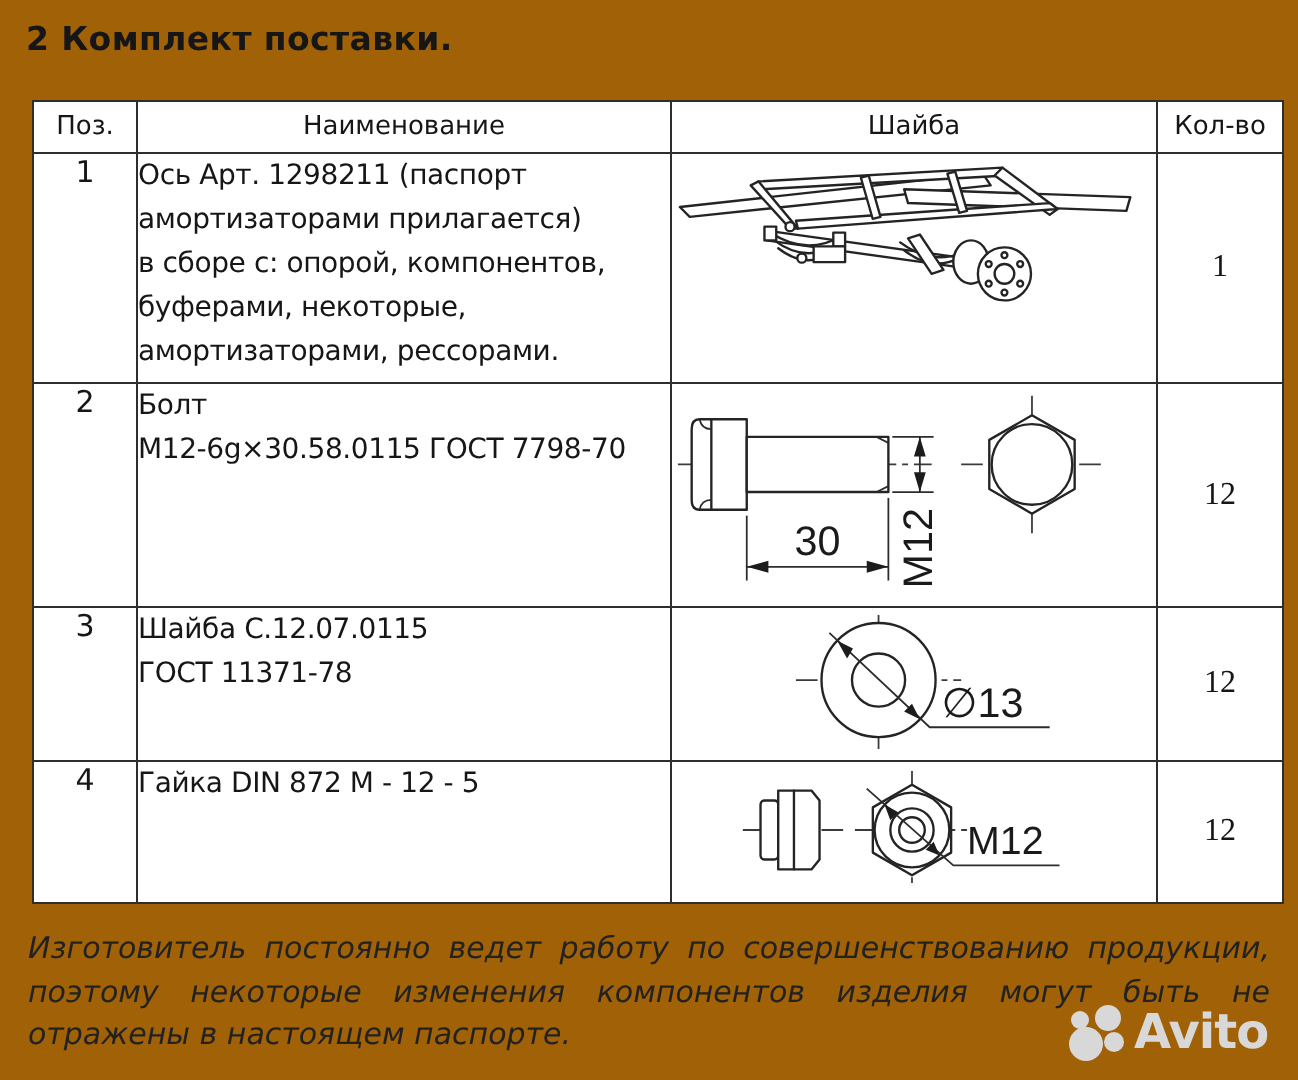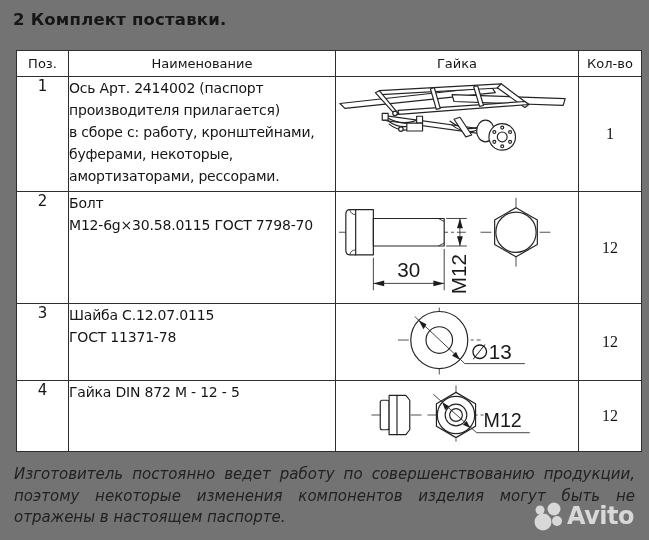--- a/index.html
+++ b/index.html
@@ -1,16 +1,16 @@
 <!DOCTYPE html>
 <html><head>
 <meta charset="utf-8">
 <style>
   html,body{margin:0;padding:0;background:#ffffff;}
-  .page{position:relative;width:649px;height:540px;background:#737373;overflow:hidden;
+  .page{position:relative;width:649px;height:540px;background:#a16207;overflow:hidden;
         font-family:"DejaVu Sans",sans-serif;color:#161616;}
   .title{position:absolute;left:13px;top:10px;margin:0;font-size:16.5px;font-weight:bold;letter-spacing:.2px;}
   table.kit{position:absolute;left:16px;top:50px;width:625px;border-collapse:collapse;table-layout:fixed;}
   table.kit th,table.kit td{border:1.6px solid #2e2e2e;padding:0;font-weight:normal;background:#fff;}
   table.kit th{font-size:13px;height:25px;text-align:center;vertical-align:middle;}
   td.pos{text-align:center;vertical-align:top;padding-top:9px;font-size:15px;}
   td.name{vertical-align:top;padding:8px 4px 0 10px;font-size:14px;line-height:22px;letter-spacing:-.2px;}
   td.name div{white-space:nowrap;}
   td.qty{text-align:center;vertical-align:middle;font-family:"Liberation Serif",serif;font-size:16px;}
   td.sketch{vertical-align:top;}
@@ -39,32 +39,32 @@
     <colgroup>
       <col style="width:52px">
         <col style="width:267px">
         <col style="width:243px">
         <col style="width:63px">
     </colgroup>
     <thead>
       <tr>
         <th>Поз.</th>
         <th>Наименование</th>
-        <th>Гайка</th>
+        <th>Шайба</th>
         <th>Кол-во</th>
       </tr>
     </thead>
     <tbody>
 
       <tr style="height:115px;">
         <td class="pos">1</td>
         <td class="name">
-          <div>Ось Арт. 2414002 (паспорт</div>
-          <div>производителя прилагается)</div>
-          <div>в сборе с: работу, кронштейнами,</div>
+          <div>Ось Арт. 1298211 (паспорт</div>
+          <div>амортизаторами прилагается)</div>
+          <div>в сборе с: опорой, компонентов,</div>
           <div>буферами, некоторые,</div>
           <div>амортизаторами, рессорами.</div>
         </td>
         <td class="sketch">
           <svg width="239" height="112" viewBox="0 0 243 112">
 
             <polygon class="wf" points="4,26 158,9 162,15 9,31"></polygon>
             <polygon class="wf" points="118,17 233,21 231,28 120,24"></polygon>
 
             <g>

